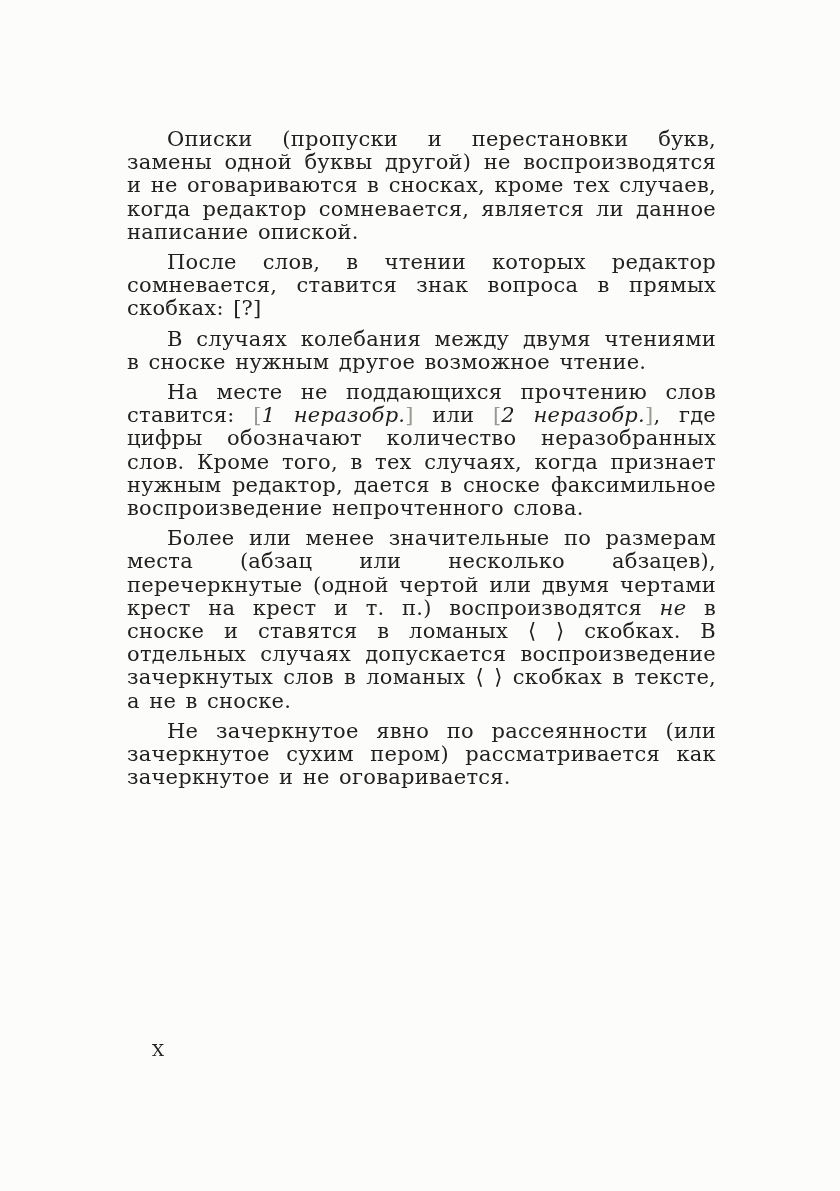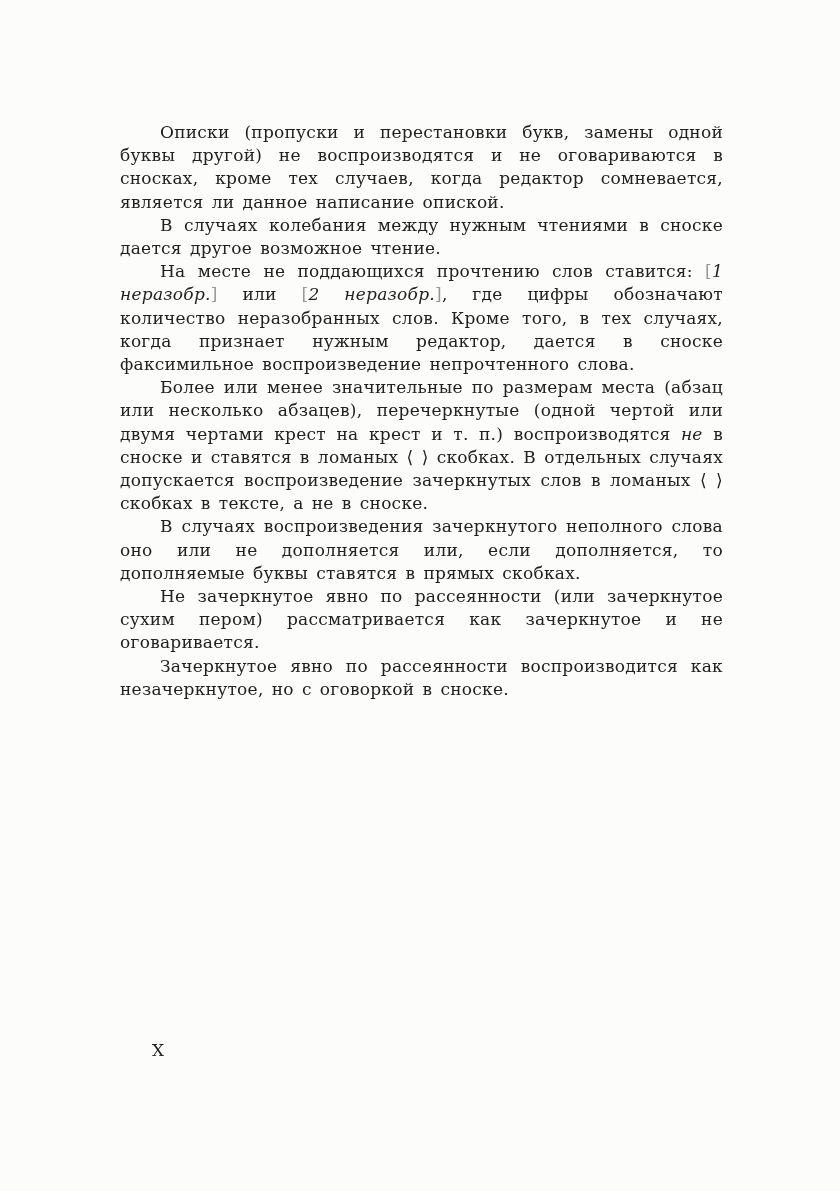--- a/index.html
+++ b/index.html
@@ -15,25 +15,25 @@
     overflow: hidden;
     font-family: "DejaVu Serif", "Liberation Serif", serif;
   }
   .body-text {
     position: absolute;
     left: 120px;
     top: 121px;
     width: 603px;
   }
   .body-text p {
-    margin: 0;
+    margin: 7px;
     padding: 0;
     text-align: justify;
     text-indent: 40px;
-    font-size: 17px;
+    font-size: 21px;
     line-height: 23.2px;
     letter-spacing: 0.25px;
     word-spacing: 2.5px;
     color: #222120;
   }
   .seg-italic {
     font-style: italic;
   }
   .seg-faint {
     color: #9a9892;
@@ -46,21 +46,20 @@
     color: #222120;
     letter-spacing: 0.5px;
   }
 </style>
 </head>
 <body>
 
 <div class="scan-page">
   <div class="body-text">
       <p><span>Описки (пропуски и перестановки букв, замены одной буквы другой) не воспроизводятся и не оговариваются в сносках, кроме тех случаев, когда редактор сомневается, является ли данное написание опиской.</span></p>
-      <p><span>В случаях колебания между нужным чтениями в сноске дается другое возможное чтение.</span></p>
+      <p><span>После слов, в чтении которых редактор сомневается, ставится знак вопроса в прямых скобках: [?]</span></p>
+      <p><span>В случаях колебания между двумя чтениями в сноске нужным другое возможное чтение.</span></p>
       <p><span>На месте не поддающихся прочтению слов ставится: </span><span class="seg-faint">[</span><span class="seg-italic">1 неразобр.</span><span class="seg-faint">]</span><span> или </span><span class="seg-faint">[</span><span class="seg-italic">2 неразобр.</span><span class="seg-faint">]</span><span>, где цифры обозначают количество неразобранных слов. Кроме того, в тех случаях, когда признает нужным редактор, дается в сноске факсимильное воспроизведение непрочтенного слова.</span></p>
       <p><span>Более или менее значительные по размерам места (абзац или несколько абзацев), перечеркнутые (одной чертой или двумя чертами крест на крест и т. п.) воспроизводятся </span><span class="seg-italic">не</span><span> в сноске и ставятся в ломаных ⟨ ⟩ скобках. В отдельных случаях допускается воспроизведение зачеркнутых слов в ломаных ⟨ ⟩ скобках в тексте, а не в сноске.</span></p>
-      <p><span>В случаях воспроизведения зачеркнутого неполного слова оно или не дополняется или, если дополняется, то дополняемые буквы ставятся в прямых скобках.</span></p>
       <p><span>Не зачеркнутое явно по рассеянности (или зачеркнутое сухим пером) рассматривается как зачеркнутое и не оговаривается.</span></p>
-      <p><span>Зачеркнутое явно по рассеянности воспроизводится как незачеркнутое, но с оговоркой в сноске.</span></p>
     </div>
   <div class="page-number">X</div>
 </div>
 
 </body></html>

